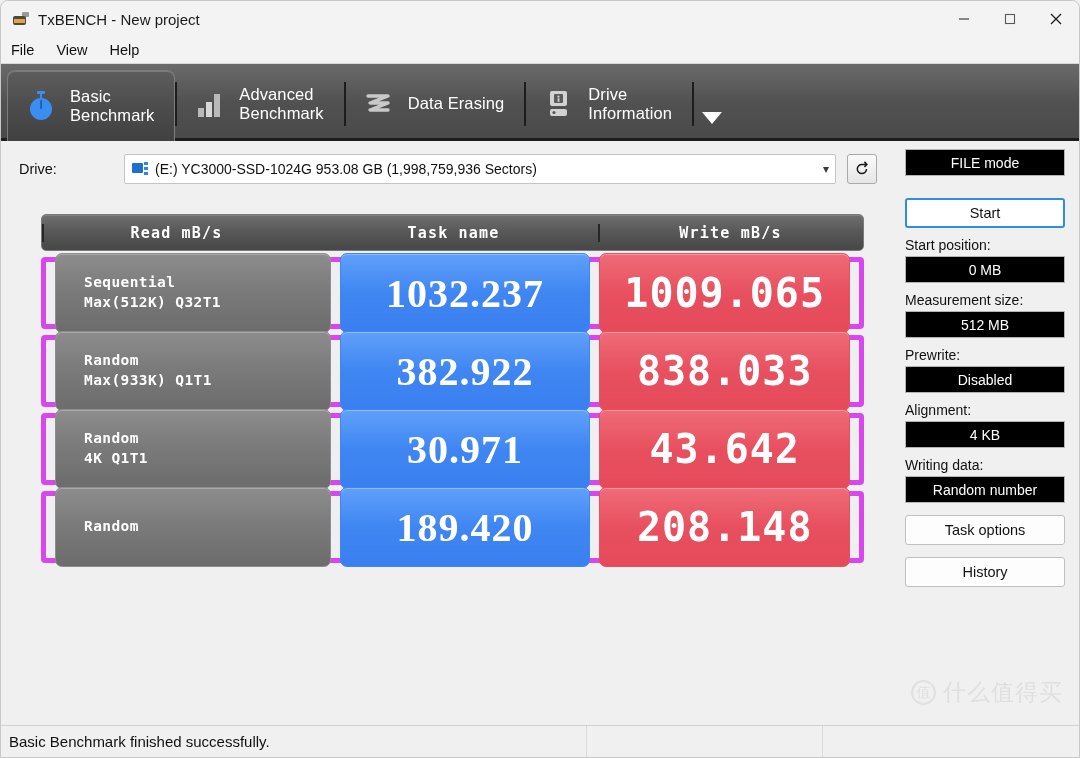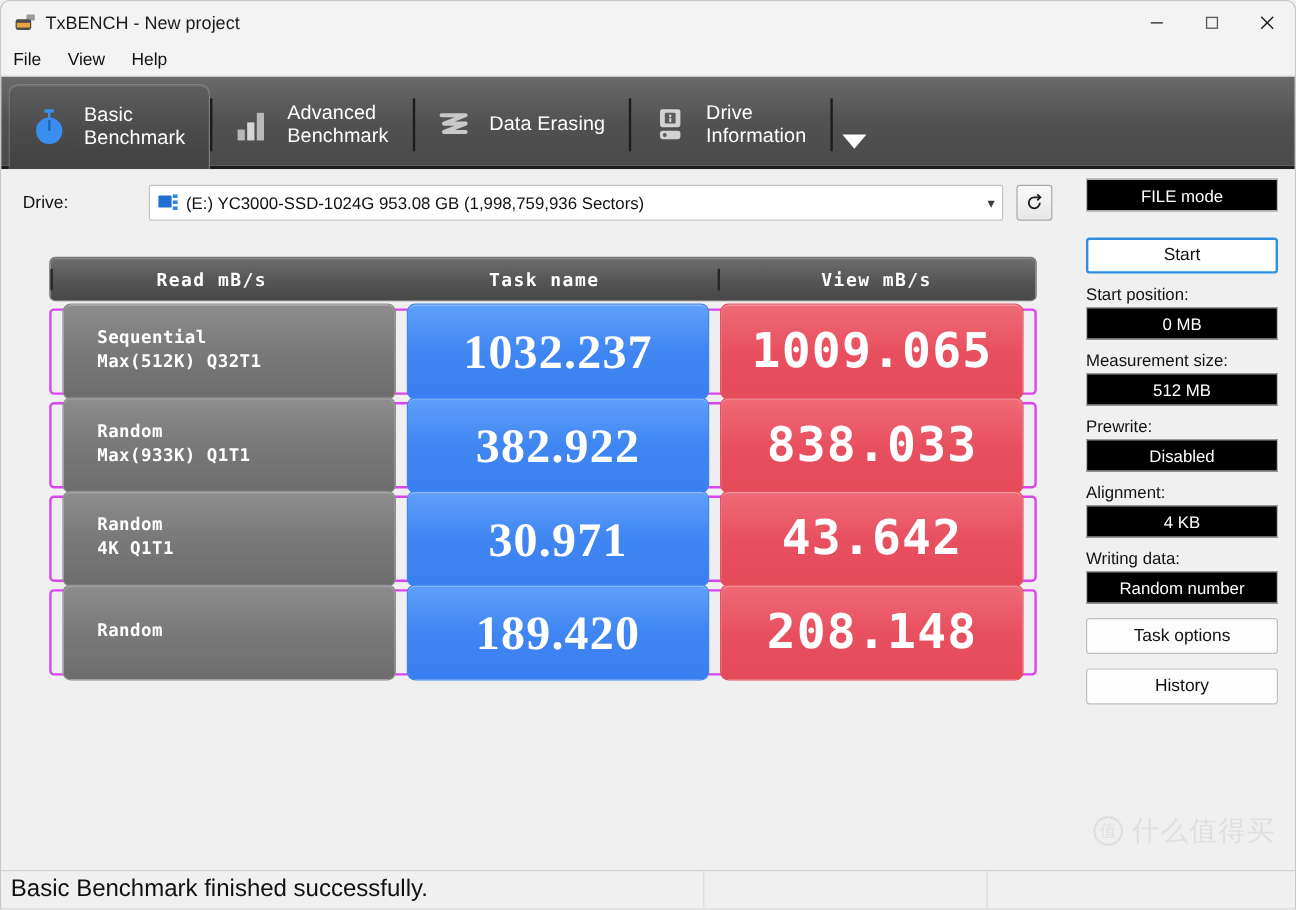--- a/index.html
+++ b/index.html
@@ -213,21 +213,21 @@
     position: relative;
   }
   .hc1 { width: 289px; }
   .hc2 { width: 267px; border-left: 2px solid #262626; }
   .hc3 { width: 263px; border-left: 2px solid #262626; }
 
   .res-rows { margin-top: 6px; }
   .res-row {
     height: 72px;
     background: #efeff1;
-    border: 2px solid #d946ef;
+    border: 5px solid #d946ef;
     border-radius: 4px;
     display: flex;
     align-items: center;
     padding: 0 9px;
     gap: 9px;
     margin-bottom: 6px;
   }
   .task-chip {
     width: 280px; height: 80px;
     background: linear-gradient(180deg, #8d8d8d 0%, #7b7b7b 45%, #6c6c6c 100%);
@@ -317,21 +317,21 @@
     width: 1080px; height: 32px;
     background: #f0f0f0;
     border-top: 1px solid #d2d2d2;
     display: flex;
     align-items: center;
   }
   .status-seg1 {
     width: 586px; height: 100%;
     display: flex; align-items: center;
     padding-left: 8px;
-    font-size: 20px; color: #111;
+    font-size: 15px; color: #111;
     border-right: 1px solid #dadada;
   }
   .status-seg2 { width: 236px; height: 100%; border-right: 1px solid #dadada; }
   .status-seg3 { flex: 1; height: 100%; }
 
   
   .watermark {
     position: absolute;
     right: 16px; bottom: 30px;
     display: flex; align-items: center; gap: 7px;
@@ -470,21 +470,21 @@
           <path d="M13.5 9 A4.6 4.6 0 1 1 9 4.4 L9 4.4 L13.2 4.4" fill="none" stroke="#1b1b1b" stroke-width="1.5"></path>
           <path d="M11.4 1.9 L13.9 4.4 L11.4 6.9" fill="none" stroke="#1b1b1b" stroke-width="1.5"></path>
         </svg>
       </div>
     </div>
 
     <div class="results">
       <div class="res-header">
         <div class="cell hc2">Read mB/s</div>
         <div class="cell hc1">Task name</div>
-        <div class="cell hc3">View mB/s</div>
+        <div class="cell hc3">Write mB/s</div>
       </div>
 
       <div class="res-rows">
 
         <div class="res-row">
           <div class="task-chip">
             <div class="task-l1">Sequential</div>
             <div class="task-l2">Max(512K) Q32T1</div>
           </div>
           <div class="val-chip val-read">1032.237</div>

